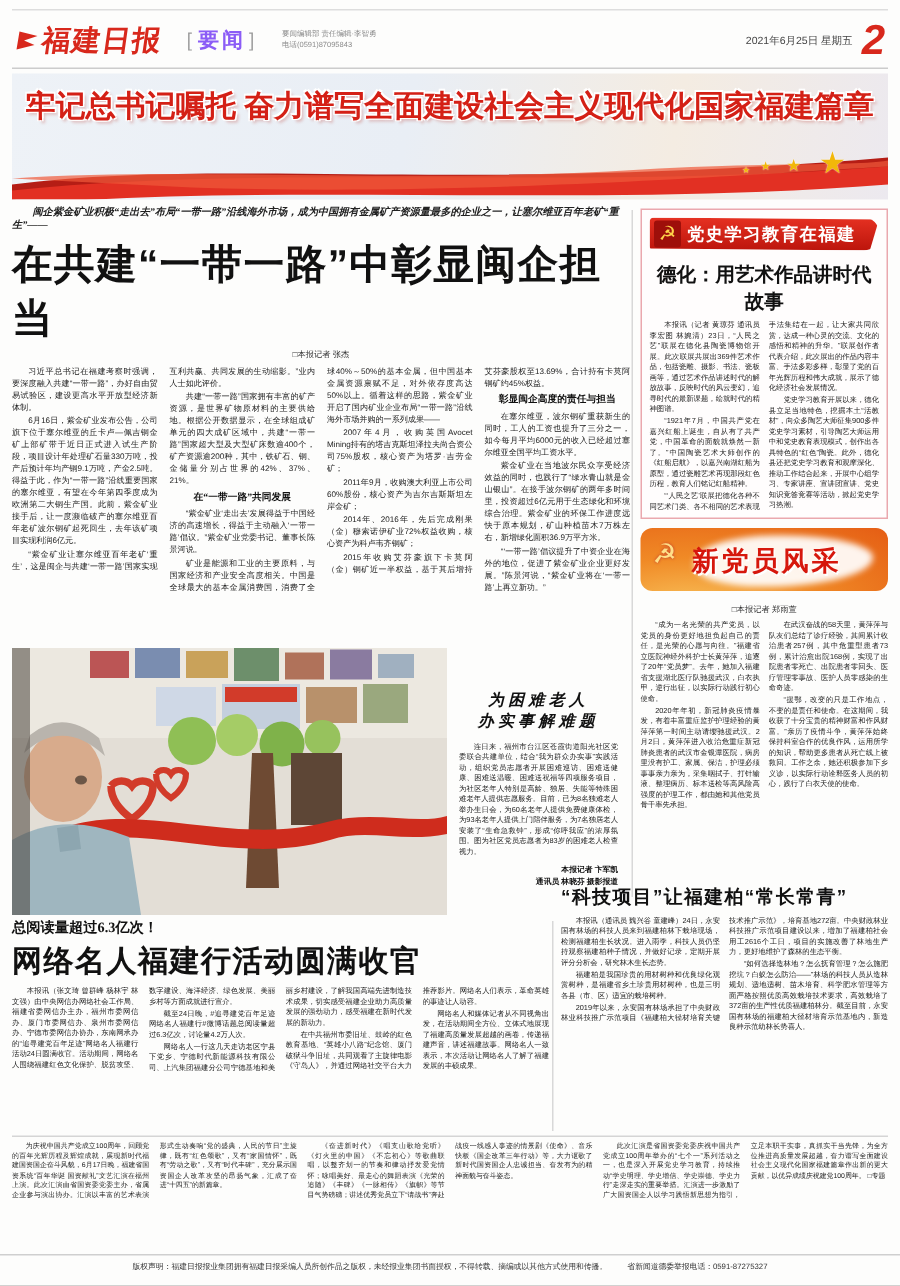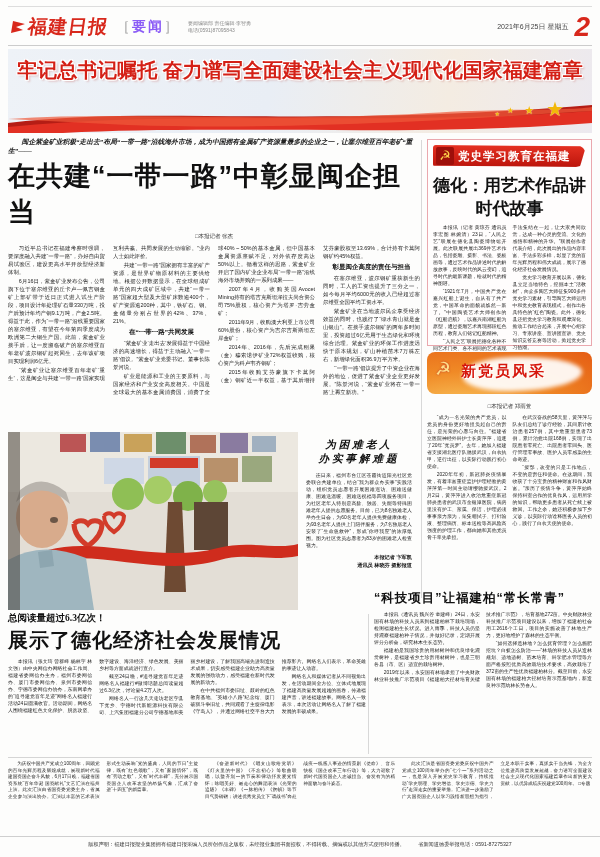--- a/index.html
+++ b/index.html
@@ -43,40 +43,40 @@
   .main-article .article-body { column-count:4; column-gap:8px; font-size:5.4px; line-height:8px; height:192px; overflow:hidden; }
 
   .vdiv1 { position:absolute; left:421px; top:140px; height:458px; border-left:1px solid #d8d8d8; }
   .vdiv2 { position:absolute; left:368px; top:614px; height:140px; border-left:1px solid #d8d8d8; }
 
   
   .party-box { position:absolute; left:427px; top:139px; width:165px; height:207px; border:1px solid #eaa8ae; background:#fffdfd; padding:5px 5px 4px; }
   .party-flag { position:relative; height:22px; background:linear-gradient(180deg,#e63122,#bc150c); border-radius:3px 10px 10px 3px; display:flex; align-items:center; clip-path:polygon(0 0,100% 6%,96% 100%,0 94%); }
   .party-emblem { width:18px; height:18px; margin:0 4px 0 3px; background:#9e0f0a; border-radius:2px; color:#ffd24a; font-size:13px; line-height:18px; text-align:center; }
   .party-flag-label { color:#fff; font-weight:900; font-size:11.5px; letter-spacing:1px; }
-  .party-headline { font-size:17px; font-weight:900; text-align:center; margin:7px 0 4px; color:#111; }
+  .party-headline { font-size:13px; font-weight:900; text-align:center; margin:7px 0 4px; color:#111; }
   .party-body { column-count:2; column-gap:6px; font-size:4.9px; line-height:7px; height:148px; overflow:hidden; }
 
   
   .nmb { position:absolute; left:427px; top:352px; width:165px; height:42px; border-radius:8px;
     background:radial-gradient(ellipse at 20% 130%, #f9c35c 0%, #f08a26 45%, #e55d14 100%); overflow:hidden; }
   .nmb::before { content:""; position:absolute; left:22%; top:12%; width:72%; height:80%; background:rgba(255,255,255,.92);
     border-radius:48% 52% 62% 38% / 55% 45% 60% 42%; filter:blur(2px); }
   .nmb-emblem { position:absolute; left:8px; top:6px; color:#ffe089; font-size:18px; text-shadow:0 0 2px #b33; }
-  .nmb-label { position:absolute; left:34px; top:10px; font-size:15px; font-weight:900; color:#d6170c; letter-spacing:2px; text-shadow:1px 1px 0 #fff; }
+  .nmb-label { position:absolute; left:34px; top:10px; font-size:18px; font-weight:900; color:#d6170c; letter-spacing:2px; text-shadow:1px 1px 0 #fff; }
 
   .huang { position:absolute; left:427px; top:400px; width:165px; }
   .huang .headline { font-size:13.5px; }
   .huang .article-body { column-count:2; column-gap:6px; font-size:4.9px; line-height:7px; height:152px; overflow:hidden; }
 
   
   .photo-row { position:absolute; left:8px; top:432px; width:412px; height:178px; display:flex; gap:8px; }
   .photo { width:290px; height:178px; flex:0 0 auto; }
   .caption-box { width:106px; padding-top:6px; }
-  .caption-title { font-family:"Liberation Serif", serif; font-weight:900; font-style:italic; font-size:10.5px; line-height:14px; letter-spacing:3px; text-align:center; white-space:pre-line; color:#111; margin-bottom:6px; }
+  .caption-title { font-family:"Liberation Serif", serif; font-weight:900; font-style:italic; font-size:10.5px; line-height:14px; letter-spacing:3px; text-align:center; white-space:pre-line; color:#111; margin-bottom:6px;margin-top:23px; }
   .caption-text { font-size:4.9px; line-height:7px; text-align:justify; color:#222; text-indent:2em; }
   .caption-credit { margin-top:4px; font-size:5.2px; font-weight:700; text-align:right; white-space:pre-line; line-height:8px; color:#111; }
 
   
   .netizen { position:absolute; left:8px; top:612px; width:358px; }
   .netizen-kicker { font-family:"Liberation Serif", serif; font-weight:700; font-size:9.5px; color:#111; margin-bottom:2px; }
   .netizen .headline { font-size:20px; margin-bottom:4px; }
   .netizen .article-body { column-count:4; column-gap:7px; font-size:4.9px; line-height:7px; height:104px; overflow:hidden; }
 
   
@@ -234,21 +234,21 @@
       <div class="caption-title">为困难老人
 办实事解难题</div>
       <div class="caption-text">连日来，福州市台江区苍霞街道阳光社区党委联合共建单位，结合“我为群众办实事”实践活动，组织党员志愿者开展困难巡访、困难送健康、困难送温暖、困难送祝福等四项服务项目，为社区老年人特别是高龄、独居、失能等特殊困难老年人提供志愿服务。目前，已为8名独难老人举办生日会，为60名老年人提供免费健康体检，为93名老年人提供上门陪伴服务，为7名独居老人安装了“生命急救钟”，形成“你呼我应”的浓厚氛围。图为社区党员志愿者为83岁的困难老人检查视力。</div>
       <div class="caption-credit">本报记者 卞军凯
 通讯员 林晓芬 摄影报道</div>
     </div>
   </div>
 
   <div class="netizen">
     <div class="netizen-kicker">总阅读量超过6.3亿次！</div>
-    <div class="headline">展示了德化经济社会发展情况</div>
+    <div class="headline">网络名人福建行活动圆满收官</div>
     <div class="article-body">
         <p>本报讯（张文琦 曾群峰 杨林宇 林文强）由中央网信办网络社会工作局、福建省委网信办主办，福州市委网信办、厦门市委网信办、泉州市委网信办、宁德市委网信办协办，东南网承办的“追寻建党百年足迹”网络名人福建行活动24日圆满收官。活动期间，网络名人围绕福建红色文化保护、脱贫攻坚、数字建设、海洋经济、绿色发展、美丽乡村等方面成就进行宣介。</p>
         <p>截至24日晚，#追寻建党百年足迹网络名人福建行#微博话题总阅读量超过6.3亿次，讨论量4.2万人次。</p>
         <p>网络名人一行这几天走访老区宁县下党乡、宁德时代新能源科技有限公司、上汽集团福建分公司宁德基地和美丽乡村建设，了解我国高端先进制造技术成果，切实感受福建企业助力高质量发展的强劲动力，感受福建在新时代发展的新动力。</p>
         <p>在中共福州市委旧址、鼓岭的红色教育基地、“英雄小八路”纪念馆、厦门破狱斗争旧址，共同观看了主旋律电影《守岛人》，并通过网络社交平台大力推荐影片。网络名人们表示，革命英雄的事迹让人动容。</p>
         <p>网络名人和媒体记者从不同视角出发，在活动期间全方位、立体式地展现了福建高质量发展超越的画卷，传递福建声音，讲述福建故事。网络名人一致表示，本次活动让网络名人了解了福建发展的丰硕成果。</p>
       </div>
   </div>
 
   <div class="tech">

